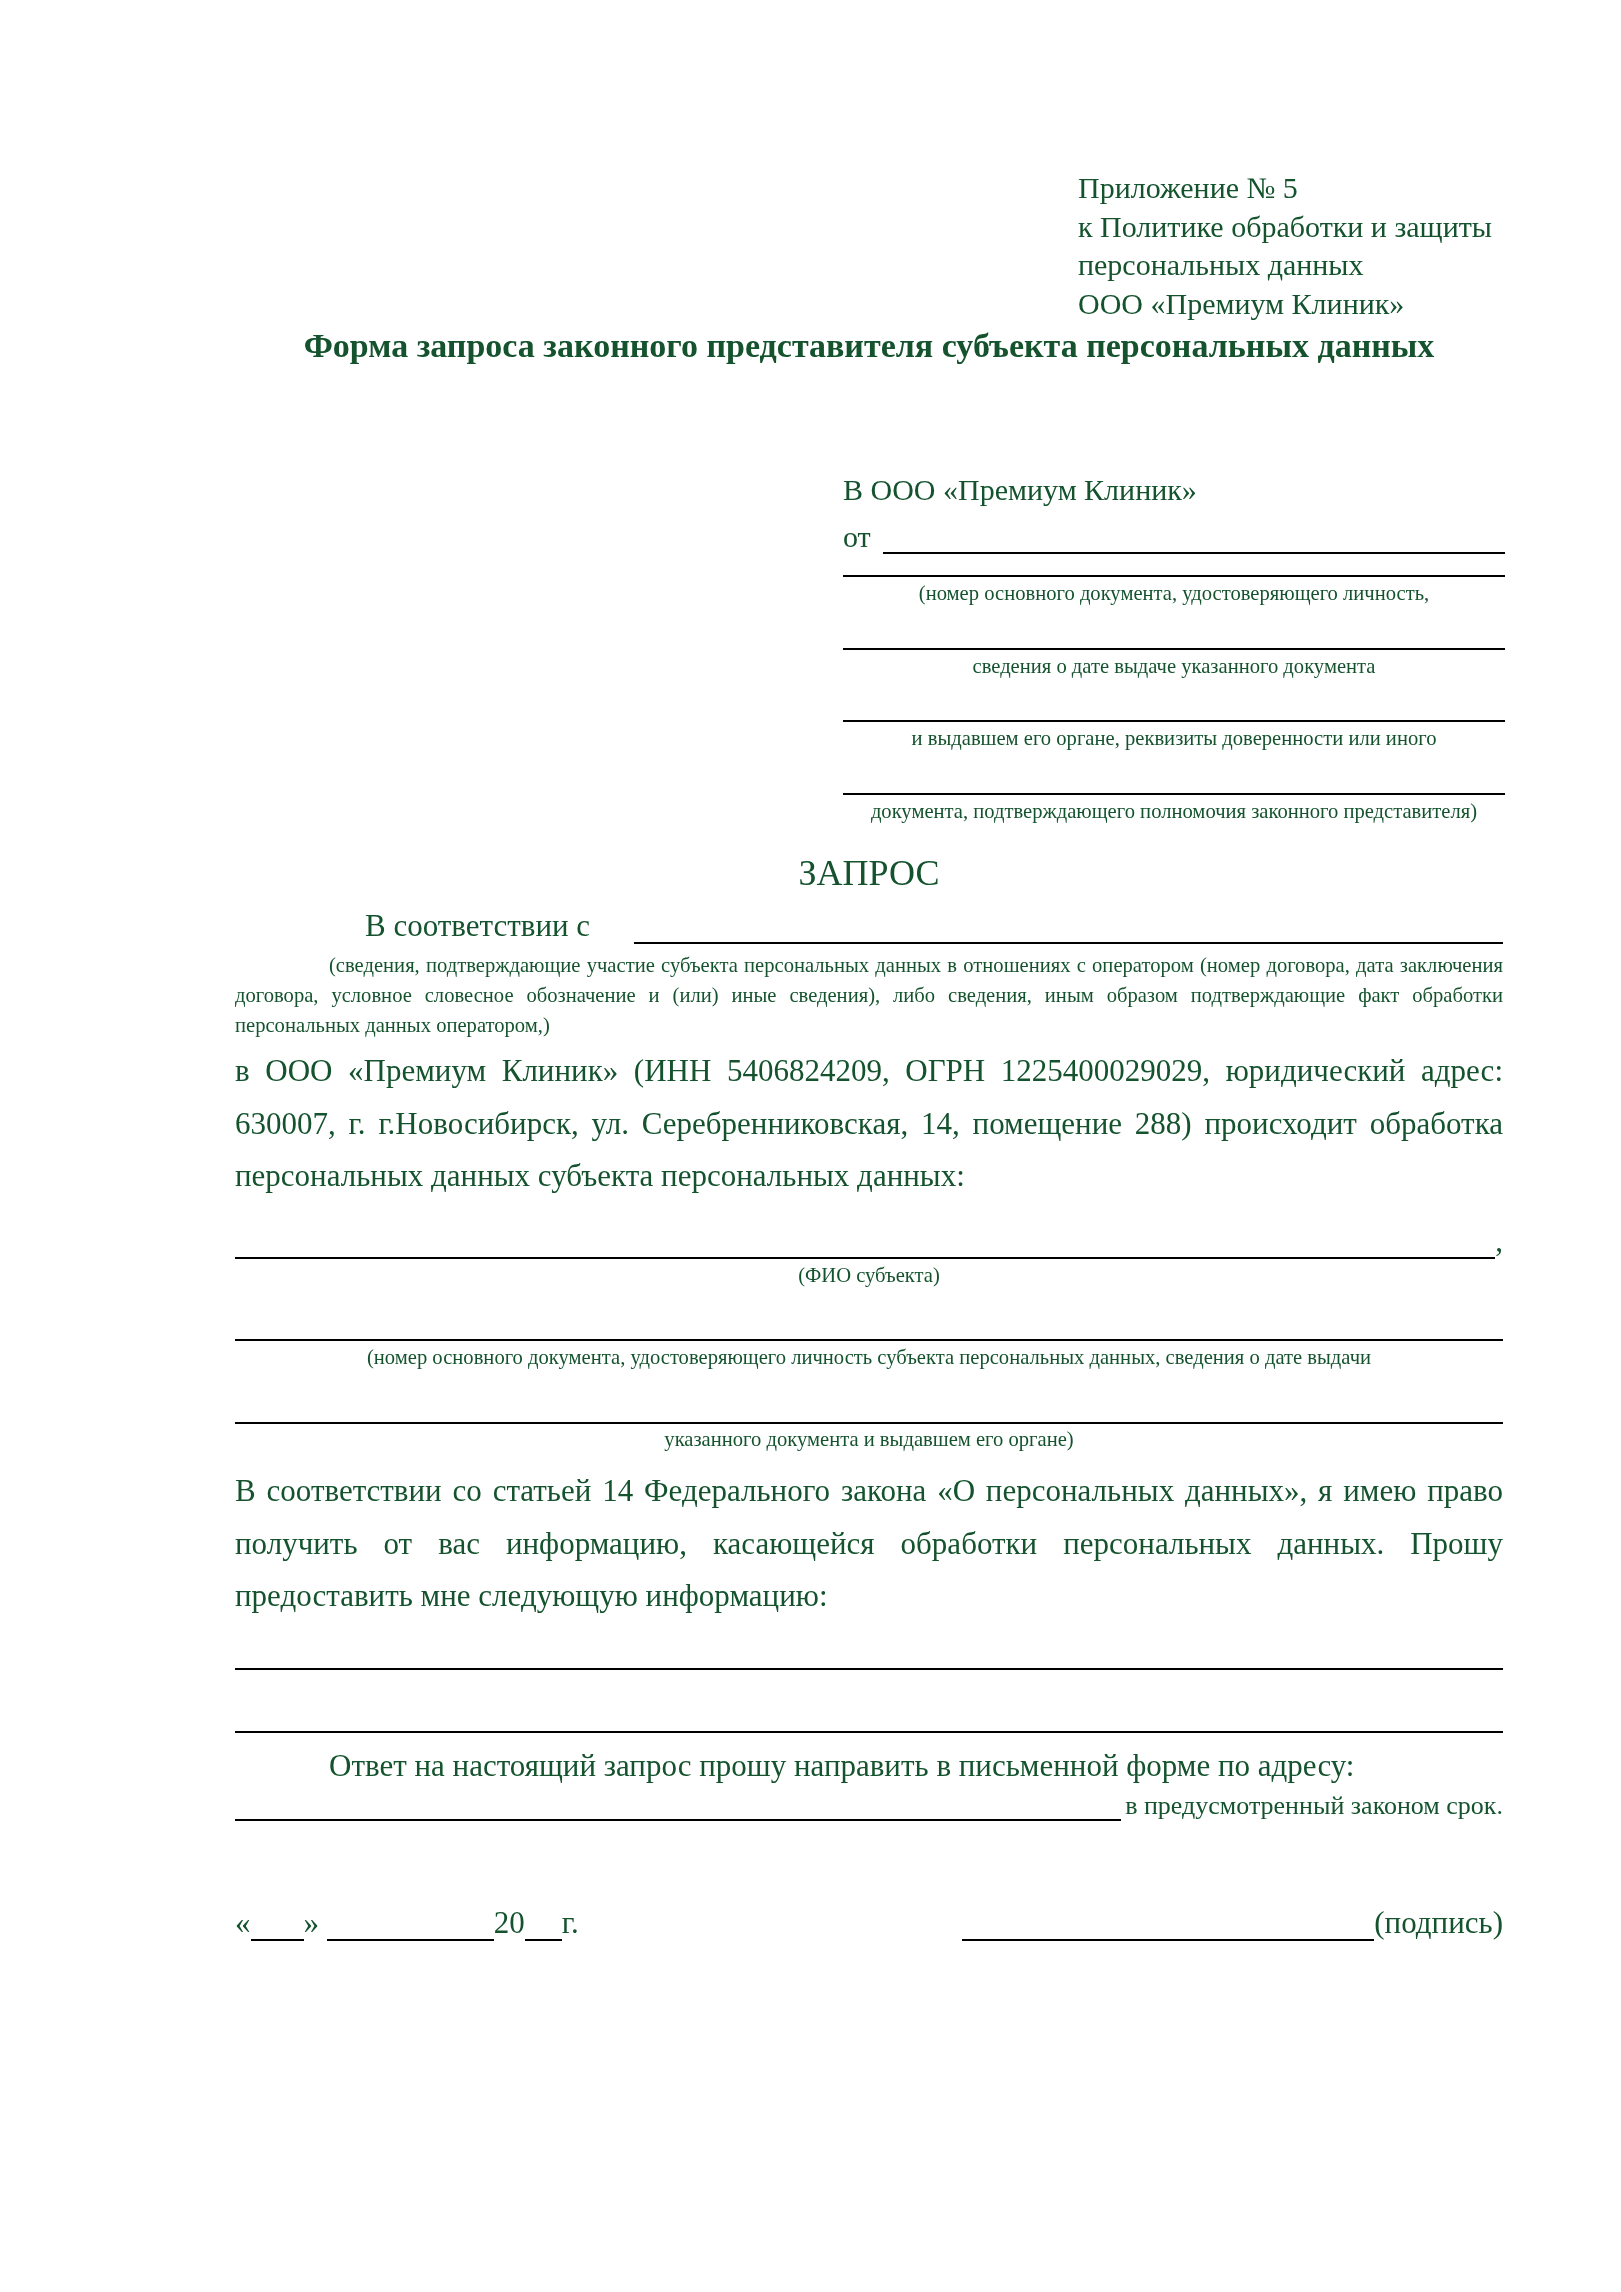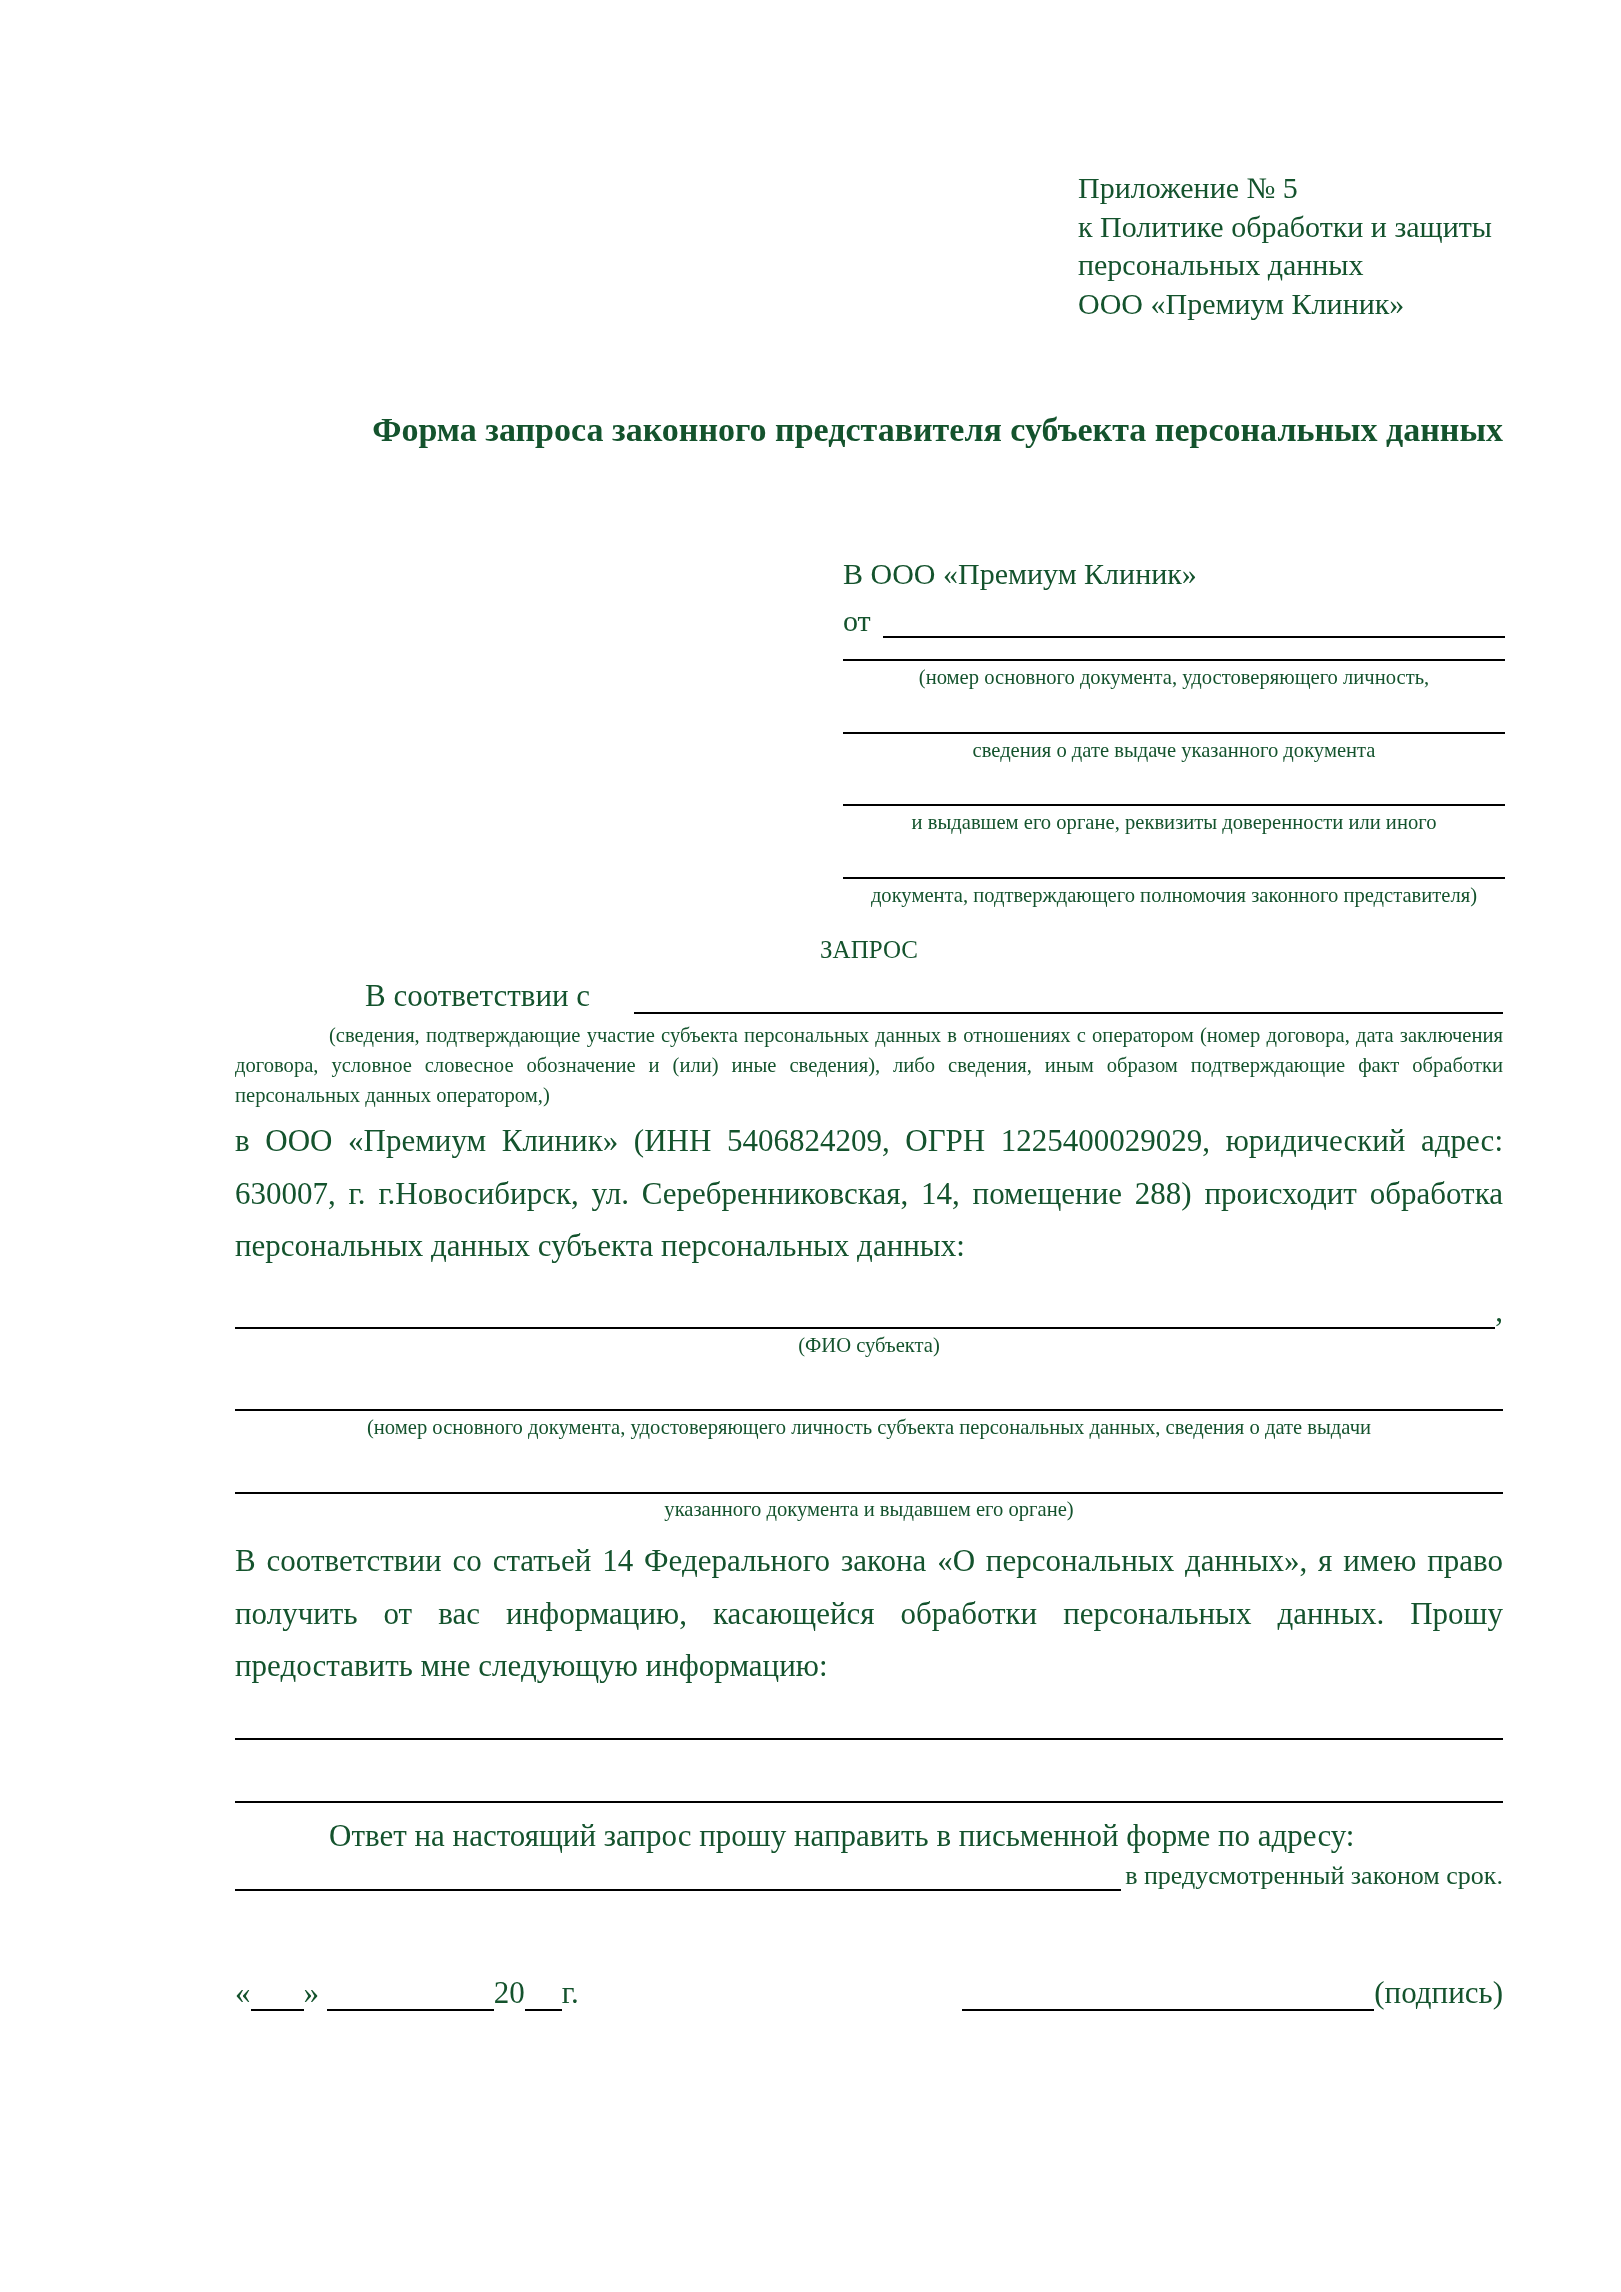--- a/index.html
+++ b/index.html
@@ -11,36 +11,36 @@
     background:#ffffff;
     color:#14532d;
     font-family:"Liberation Serif", "DejaVu Serif", serif;
     overflow:hidden;
   }
 
   
   .annex { margin-left:843px; font-size:30px; line-height:1.29; }
 
   
-  .title { margin-top:84px; text-align:right; font-weight:bold; font-size:34px; line-height:1.3; }
+  .title { text-align:center; font-weight:bold; font-size:34px; line-height:1.3; }
 
   
   .addressee { margin-top:102px; margin-left:608px; width:662px; font-size:30px; }
   .addr-to { line-height:1.3; }
   .from-row { display:flex; align-items:flex-end; margin-top:9.8px; }
   .from-label { margin-right:11.8px; }
   .fill { flex:1 1 auto; border-bottom:2.9px solid #000; height:33px; }
   .cap { font-size:20.6px; text-align:center; line-height:1.3; }
   .addr-field { margin-top:35px; }
   .addr-field.first { margin-top:15.7px; }
   .addr-field .rule { border-bottom:2.9px solid #000; height:5.9px; }
   .addr-field .cap { margin-top:2.9px; }
 
   
-  .request-heading { text-align:center; font-size:25px; margin-top:27.4px; }
+  .request-heading { text-align:center; font-size:36px; margin-top:27.4px; }
   .intro-row { display:flex; align-items:flex-end; margin-top:13.7px; font-size:31px;gap:32px; }
   .intro-row .indent { flex:0 0 98px; }
   .intro-row .label { margin-right:11.8px; white-space:nowrap; }
   .intro-cap { font-size:20.6px; line-height:1.45; text-align:justify; text-indent:94px; margin-top:7.8px; }
   .para { font-size:31px; line-height:1.7; text-align:justify; }
   .op-para { margin-top:3.9px; }
   .field-row { display:flex; align-items:flex-end; font-size:31px; }
   .rule-fill { flex:1 1 auto; border-bottom:2.9px solid #000; height:9.8px; }
   .subject-fio-row { margin-top:19.6px; }
   .field-cap { font-size:20.6px; text-align:center; margin-top:2.9px; line-height:1.3; }

